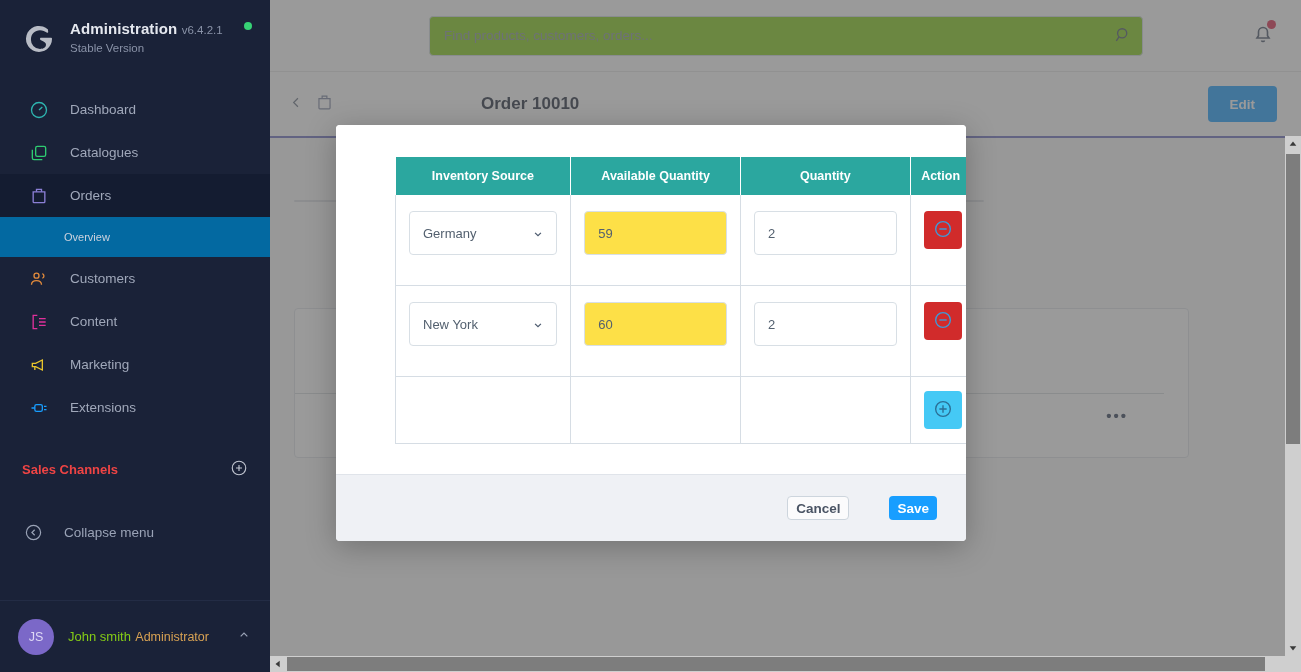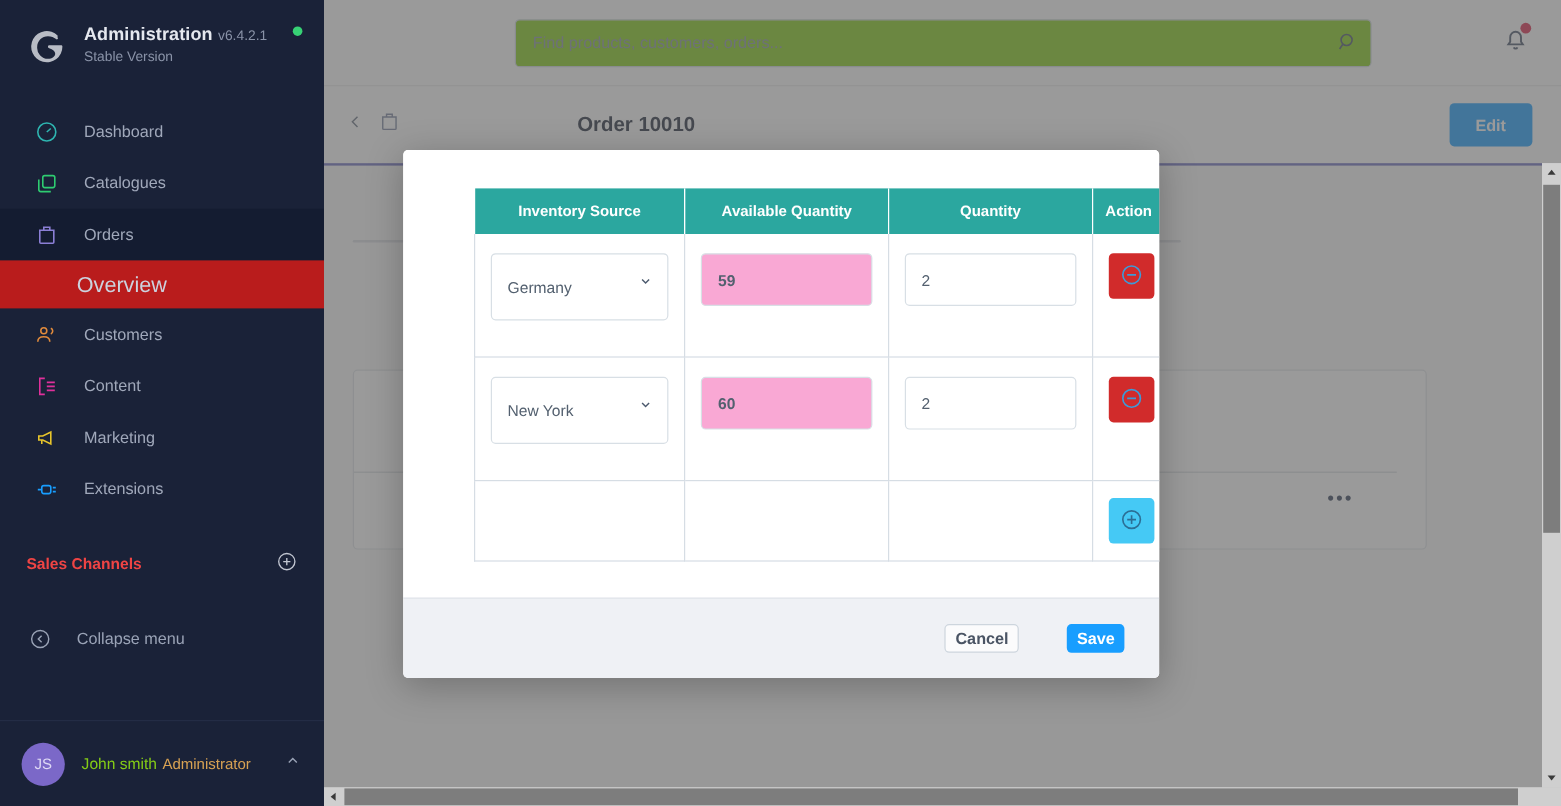--- a/index.html
+++ b/index.html
@@ -80,23 +80,23 @@
     display: flex;
     align-items: center;
     justify-content: center;
   }
   .nav-label { line-height: 1; }
   .nav-sub {
     display: flex;
     align-items: center;
     height: 40px;
     padding-left: 64px;
-    font-size: 18px;
+    font-size: 11px;
     color: #ccd2de;
-    background: #b91c1c;
+    background: #0369a1;
     cursor: pointer;
   }
 
   .section-head {
     display: flex;
     align-items: center;
     height: 44px;
     padding: 0 22px 0 22px;
     margin-top: 18px;
     color: #ef4444;
@@ -383,21 +383,21 @@
     padding: 14px 13px;
     height: 58px;
     vertical-align: middle;
   }
   td.act { text-align: center; padding: 16px 8px 30px 8px; }
   tr.addrow td.act { padding: 10px 8px; }
 
   .sel {
     position: relative;
     width: 100%;
-    height: 56px;
+    height: 44px;
     border: 1px solid #d8dfe5;
     border-radius: 4px;
     background: #fff;
     display: flex;
     align-items: center;
     padding: 0 32px 0 13px;
     font-size: 13px;
     color: #53606f;
     cursor: pointer;
   }
@@ -411,21 +411,21 @@
     height: 44px;
     border: 1px solid #d8dfe5;
     border-radius: 4px;
     padding: 0 13px;
     font-size: 13px;
     color: #53606f;
     font-family: "Liberation Sans", sans-serif;
     outline: none;
     background: #fff;
   }
-  .txt.readonly { background: #f9a8d4; font-weight: bold; }
+  .txt.readonly { background: #fde047; }
 
   .iconbtn {
     width: 38px; height: 38px;
     border: 0;
     border-radius: 4px;
     cursor: pointer;
     display: inline-flex;
     align-items: center;
     justify-content: center;
     padding: 0;

